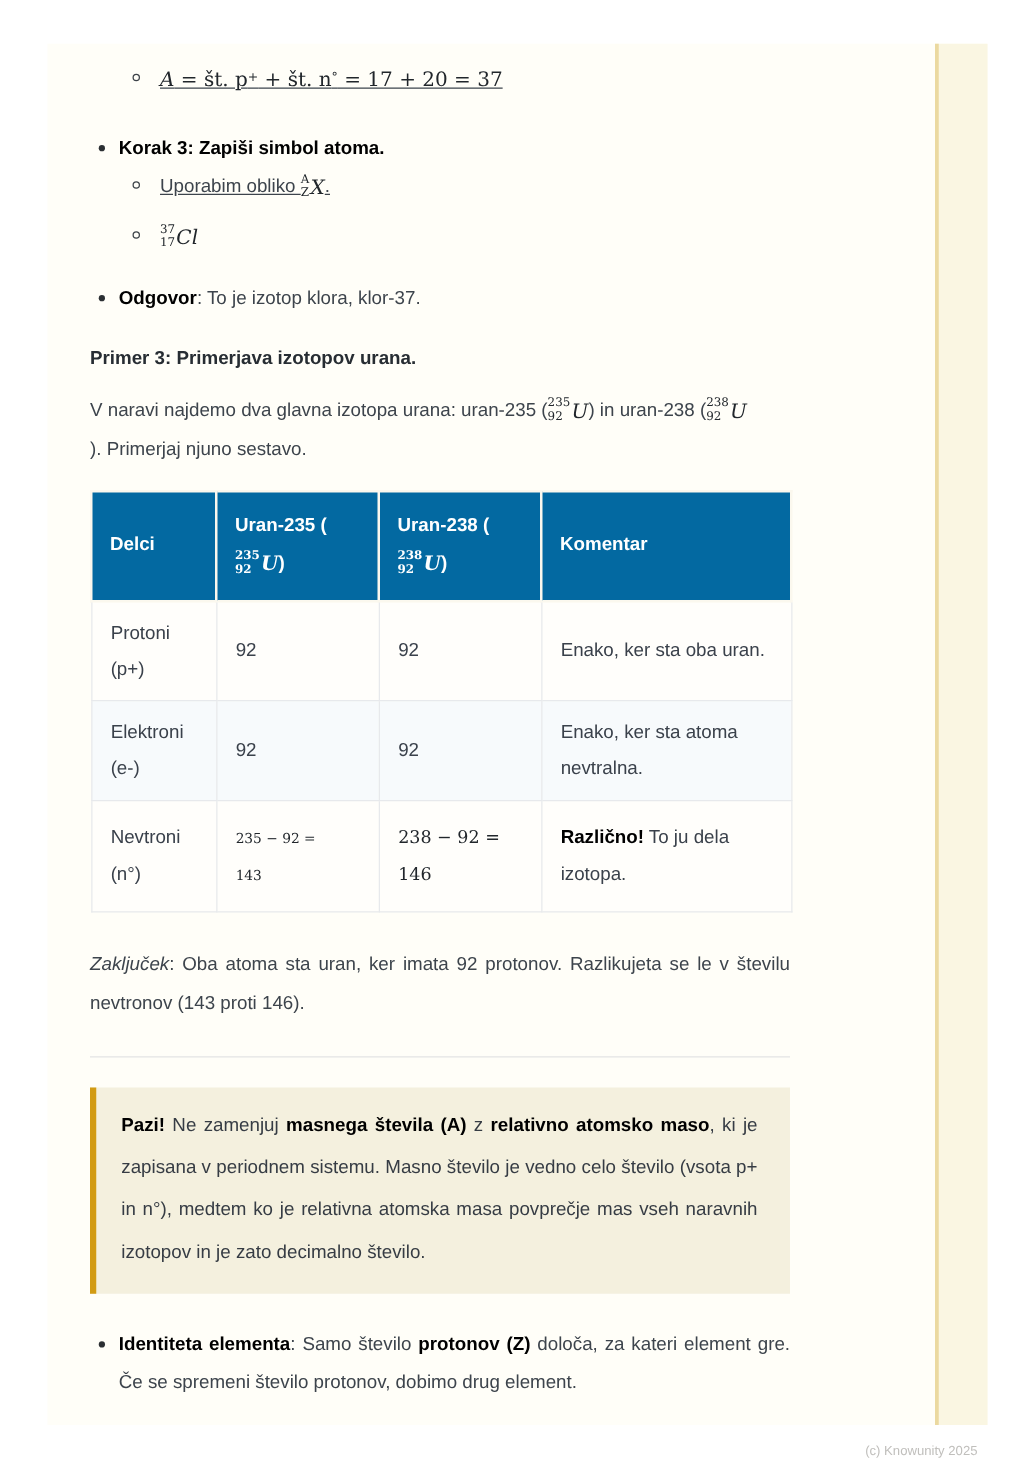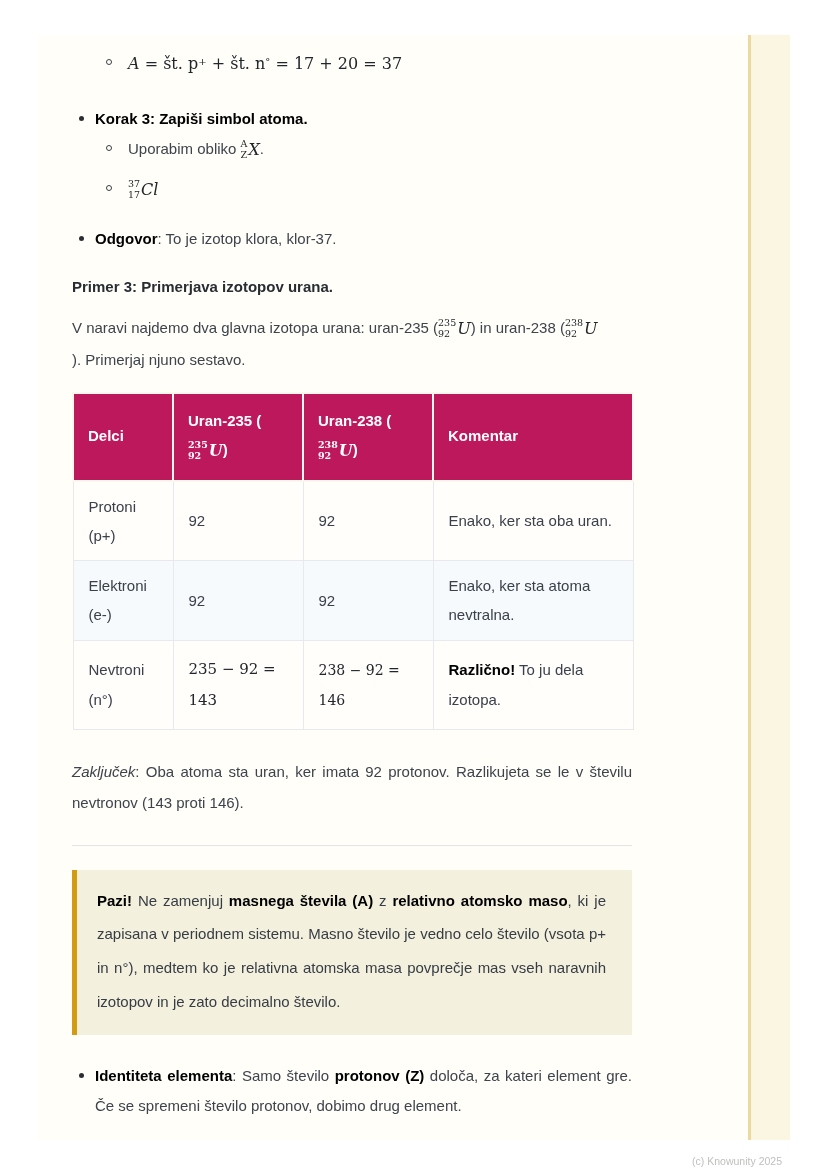--- a/index.html
+++ b/index.html
@@ -5,42 +5,42 @@
   html,body{margin:0;padding:0;width:828px;height:1171px;background:#ffffff;overflow:hidden;}
   body{font-family:"Liberation Sans",sans-serif;color:#3d444c;font-size:15px;}
   .page{position:relative;margin:35px 0 0 38px;width:752px;height:1105px;background:#fffef8;}
   .strip{position:absolute;top:0;right:0;bottom:0;width:39px;background:#faf6e2;border-left:3px solid #ebd9a0;}
   .content{position:relative;padding-top:13px;margin-left:34px;width:560px;}
   .just{text-align:justify;}
   b,.bold{color:#000000;}
   
   .l1{position:relative;padding-left:23px;line-height:2.0;}
   .l1::before{content:"";position:absolute;left:7px;top:12px;width:5px;height:5px;border-radius:50%;background:#2b2f33;}
-  .l2{position:relative;padding-left:56px;line-height:2.0;}
+  .l2{position:relative;padding-left:56px;line-height:2.0;text-decoration:underline;}
   .l2::before{content:"";position:absolute;left:34px;top:11px;width:4px;height:4px;border-radius:50%;border:1.5px solid #3c4248;background:transparent;}
   
   .math{font-family:"DejaVu Serif",serif;font-size:16px;color:#21262b;}
   .mvar{font-style:italic;}
   .msup{font-size:10px;position:relative;top:-0.45em;}
   .nuclide{display:inline-flex;align-items:center;font-family:"DejaVu Serif",serif;color:#21262b;vertical-align:middle;}
   .presup{display:inline-flex;flex-direction:column;align-items:flex-start;font-size:9.5px;line-height:1.15;margin-right:1px;}
   .nsym{font-style:italic;font-size:16px;}
   
   .p-bold{font-weight:700;color:#272d33;margin:22px 0 0 0;line-height:1.5;}
   .para{margin:14px 0 0 0;line-height:2.0;}
   
   table.cmp{border-collapse:collapse;table-layout:fixed;width:560px;margin-top:17px;}
-  table.cmp th{background:#be185d;color:#ffffff;font-weight:600;font-size:15px;text-align:left;
+  table.cmp th{background:#0369a1;color:#ffffff;font-weight:600;font-size:15px;text-align:left;
     padding:10px 14px;border:2px solid #fbf8ee;height:88px;box-sizing:border-box;vertical-align:middle;line-height:1.9;}
   table.cmp td{border:1px solid #e7e9ec;background:#fffefb;color:#3a414b;font-size:15px;
     padding:10px 15px;box-sizing:border-box;vertical-align:middle;line-height:1.95;}
   tr.alt td{background:#f7fafc;}
   tr.r1 td{height:76px;} tr.r2 td{height:77px;} tr.r3 td{height:89px;}
   th .nuclide,th .nsym{color:#ffffff;}
-  td .math{font-size:15px;}
+  td .math{font-size:11px;}
   
   hr.sep{border:none;border-top:1px solid #e3e4e3;margin:26px 0 0 0;width:560px;}
   h1.section{margin:24px 0 0 0;width:560px;font-size:27px;font-weight:700;color:#e9ab1e;
     padding-bottom:14px;border-bottom:2px solid #f0d185;letter-spacing:0.2px;}
   .callout{margin-top:24px;background:#f4f0de;border-left:5px solid #d29b13;
     padding:14px 26px 16px 20px;line-height:2.25;text-align:justify;color:#363c44;}
   .final-bullet{margin-top:26px;line-height:2.05;text-align:justify;}
   .watermark{position:absolute;right:8px;top:1120px;font-size:10.5px;color:#c0bfbc;}
 </style>
 </head>

